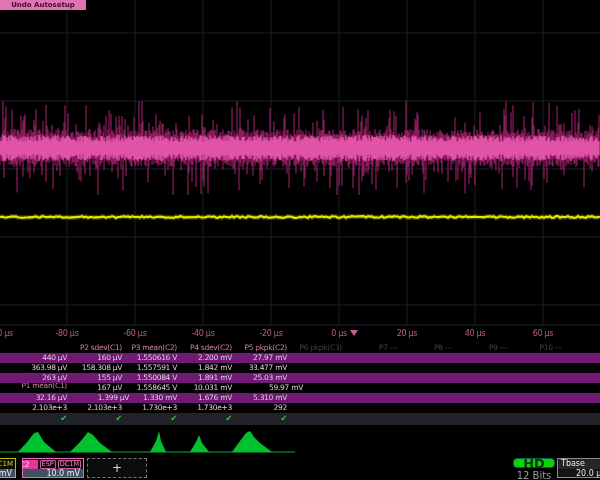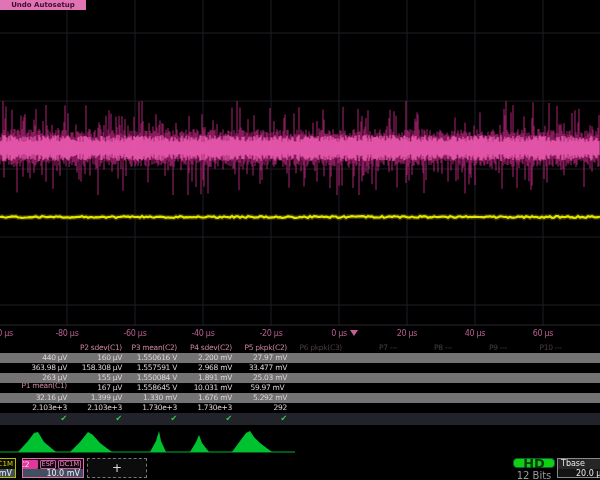--- a/index.html
+++ b/index.html
@@ -22,21 +22,21 @@
     font-size:8px;color:#b85e8e;white-space:nowrap;letter-spacing:-0.3px;
   }
   .trig-marker{
     position:absolute;left:350px;top:4px;width:0;height:0;
     border-left:4px solid transparent;border-right:4px solid transparent;
     border-top:6px solid #c65f96;
   }
   
   .mtable{position:absolute;left:0;top:343px;width:600px;height:86px;}
   .trow{position:absolute;left:0;width:600px;height:10px;}
-  .trow.alt{background:#737373;}
+  .trow.alt{background:#701a75;}
   .trow.statusrow{height:12px;background:#22222a;}
   .cell{
     position:absolute;width:55px;text-align:right;font-size:7.5px;
     line-height:10px;color:#ded2d8;white-space:nowrap;letter-spacing:-0.3px;
   }
   .hcell{color:#c9849e;}
   .hcell.inactive{color:#4a3f47;}
   .checkcell{color:#2fd14a;font-size:8px;line-height:12px;}
   
   #histicon-svg{position:absolute;left:0;top:429px;}
@@ -137,43 +137,43 @@
         <div class="cell" style="left: 12px;">440 µV</div>
         <div class="cell" style="left: 67px;">160 µV</div>
         <div class="cell" style="left: 122px;">1.550616 V</div>
         <div class="cell" style="left: 177px;">2.200 mV</div>
         <div class="cell" style="left: 232px;">27.97 mV</div>
       </div>
       <div class="trow" style="top: 20px;">
         <div class="cell" style="left: 12px;">363.98 µV</div>
         <div class="cell" style="left: 67px;">158.308 µV</div>
         <div class="cell" style="left: 122px;">1.557591 V</div>
-        <div class="cell" style="left: 177px;">2.968 mV</div>
+        <div class="cell" style="left: 177px;">1.842 mV</div>
         <div class="cell" style="left: 232px;">33.477 mV</div>
       </div>
       <div class="trow alt" style="top: 30px;">
         <div class="cell" style="left: 12px;">263 µV</div>
         <div class="cell" style="left: 67px;">155 µV</div>
         <div class="cell" style="left: 122px;">1.550084 V</div>
         <div class="cell" style="left: 177px;">1.891 mV</div>
         <div class="cell" style="left: 232px;">25.03 mV</div>
       </div>
       <div class="trow" style="top: 40px;">
         <div class="cell" style="left: 12px; margin-top: 30px;">474 µV</div>
         <div class="cell" style="left: 67px;">167 µV</div>
         <div class="cell" style="left: 122px;">1.558645 V</div>
         <div class="cell" style="left: 177px;">10.031 mV</div>
-        <div class="cell" style="left: 240px; text-align: center;">59.97 mV</div>
+        <div class="cell" style="left: 248px;">59.97 mV</div>
       </div>
       <div class="trow alt" style="top: 50px;">
         <div class="cell" style="left: 12px;">32.16 µV</div>
-        <div class="cell" style="left: 67px;">1.399 µV</div>
+        <div class="cell" style="left: 74px;">1.399 µV</div>
         <div class="cell" style="left: 122px;">1.330 mV</div>
         <div class="cell" style="left: 177px;">1.676 mV</div>
-        <div class="cell" style="left: 232px;">5.292 mV</div>
+        <div class="cell" style="left: 232px;">5.310 mV</div>
       </div>
       <div class="trow" style="top: 60px; padding-left: 16px;">
         <div class="cell" style="left: 12px;">2.103e+3</div>
         <div class="cell" style="left: 67px;">2.103e+3</div>
         <div class="cell" style="left: 122px;">1.730e+3</div>
         <div class="cell" style="left: 177px;">1.730e+3</div>
         <div class="cell" style="left: 232px;">292</div>
       </div>
       <div class="trow alt statusrow" style="top: 70px;">
         <div class="cell checkcell" style="left: 12px;">✔</div>

